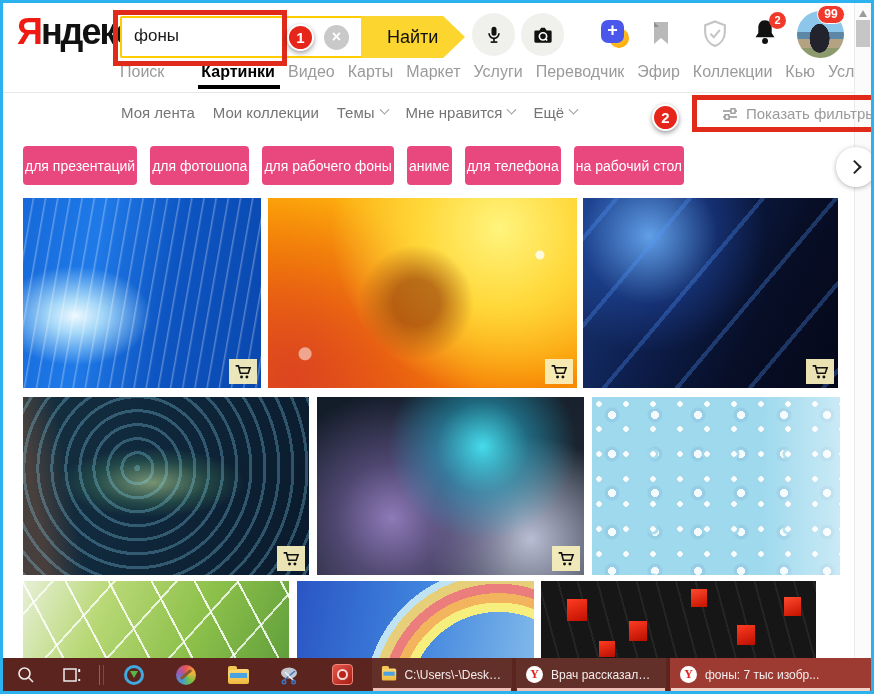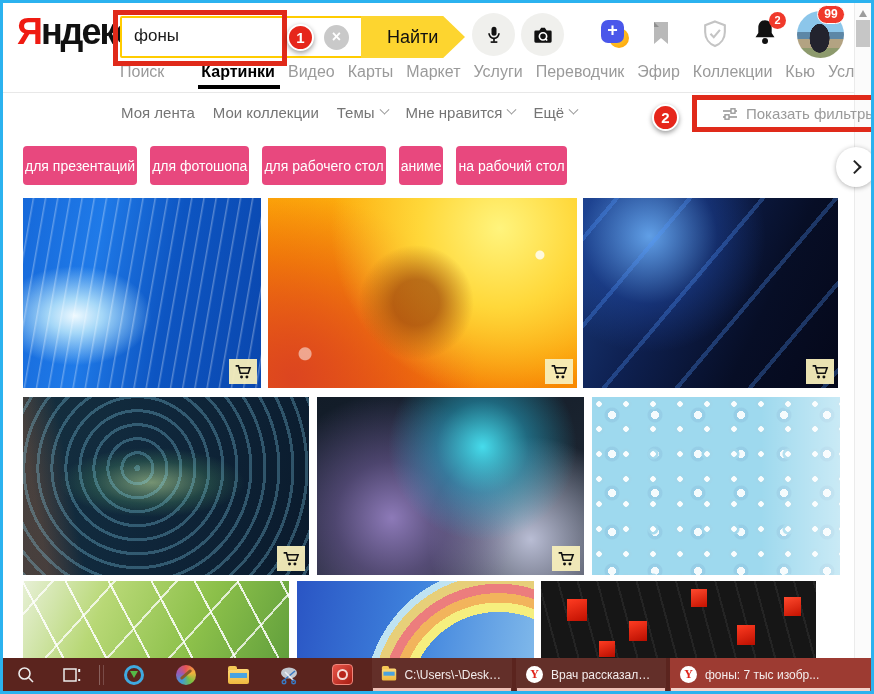--- a/index.html
+++ b/index.html
@@ -296,22 +296,23 @@
     <span>Показать фильтры</span>
   </div>
 </div>
 
 <div class="abs ann-box box1"></div>
 <div class="abs step-circle c1">1</div>
 
 <div class="abs chips">
   <div class="chip">для презентаций</div>
   <div class="chip">для фотошопа</div>
-  <div class="chip">для рабочего стол</div>
+  <div class="chip">для рабочего фоны</div>
   <div class="chip">аниме</div>
+  <div class="chip">для телефона</div>
   <div class="chip">на рабочий стол</div>
 </div>
 <div class="abs chips-next">
     <i class="chev-right"></i>
   </div>
 
 <div class="thumb t-r1c1">
   <div class="cart">
       <svg width="18" height="16" viewBox="0 0 22 19">
         <path d="M2 2h3.4l2.3 9h9.6l2.4-6.8H6.2" fill="none" stroke="#111" stroke-width="1.9"></path>

